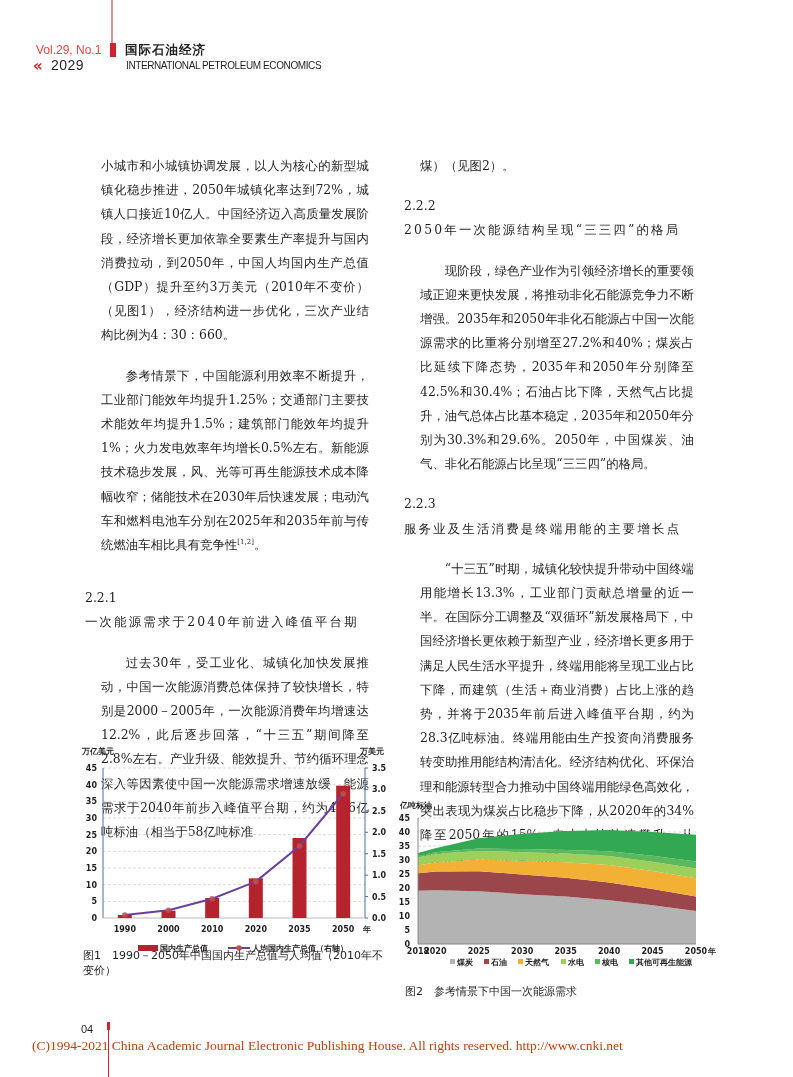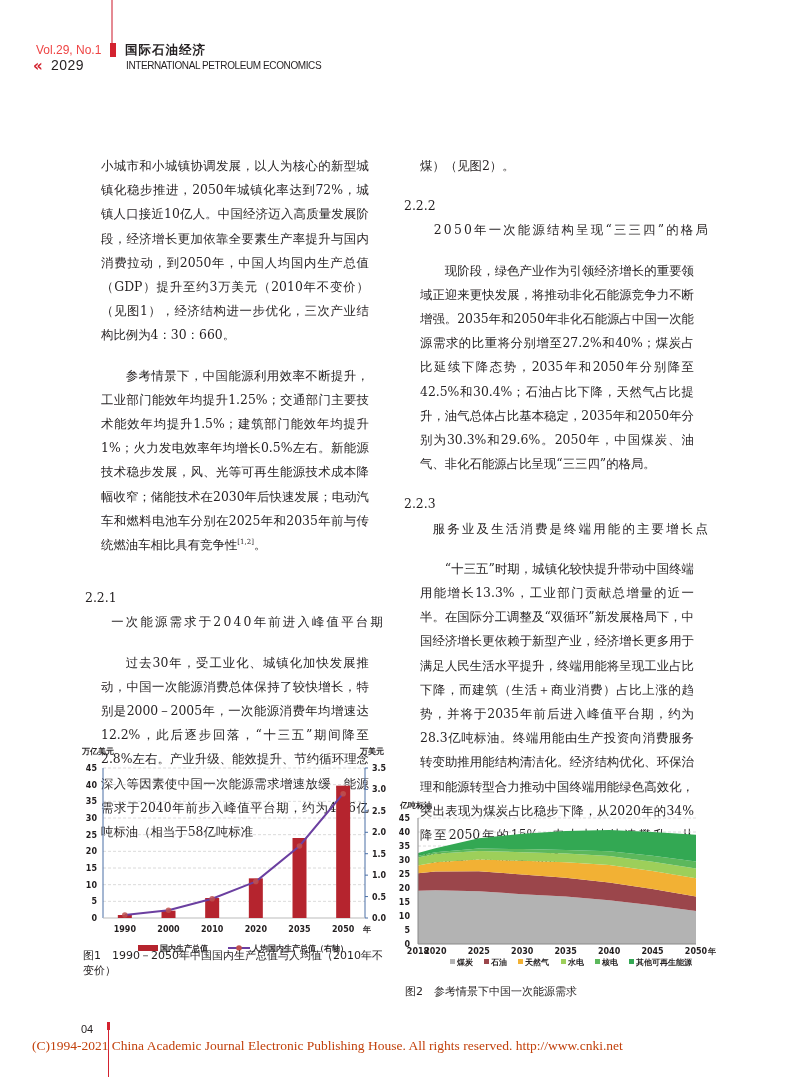--- a/index.html
+++ b/index.html
@@ -12,21 +12,21 @@
   .chev { position:absolute; left:33px; top:57px; color:#d3222f; font-size:15px; font-family:"DejaVu Sans", sans-serif; font-weight:bold; letter-spacing:-4px;}
   .jtitle { position:absolute; left:125px; top:42px; font-family:"DejaVu Sans", sans-serif; font-size:12.5px; color:#231f20; letter-spacing:1px;font-weight:bold; }
   .jsub { position:absolute; left:126px; top:60px; font-family:"Liberation Sans", sans-serif; font-size:10px; color:#231f20; letter-spacing:-0.4px; }
 
   .col { position:absolute; font-size:12.4px; line-height:24.2px; color:#231f20; }
   .col p { margin:16px; text-align:justify; }
   .col .indent { text-indent:2em; }
   .sec { font-family:"DejaVu Sans", sans-serif; font-weight:bold; font-size:12.5px; margin:0; }
   .sub { display:flex; margin:0;flex-direction:column; }
   .sub .num { width:50px; flex:none; }
-  .sub .ttl { flex:1; letter-spacing:2.2px;text-align:right; }
+  .sub .ttl { flex:1; letter-spacing:2.2px; }
   sup { font-size:7px; line-height:0; }
 
   .chart-box { position:absolute; }
   .axis-lbl { font-family:"DejaVu Sans", sans-serif; font-size:8px; fill:#231f20; font-weight:bold;}
   .caption { position:absolute; font-family:"DejaVu Sans", sans-serif; font-size:11px; color:#231f20; line-height:15px; }
   .footer-num { position:absolute; left:81px; top:1023px; font-family:"Liberation Sans", sans-serif; font-size:11px; color:#231f20;}
   .footer-line { position:absolute; left:108px; top:1022px; width:1px; height:55px; background:#d3222f; }
   .footer-mark { position:absolute; left:107px; top:1022px; width:3px; height:8px; background:#d3222f; }
   .copyright { position:absolute; left:32px; top:1038px; font-family:Liberation Serif, serif; font-size:13.5px; color:#c2410c; white-space:nowrap;}
 </style>

